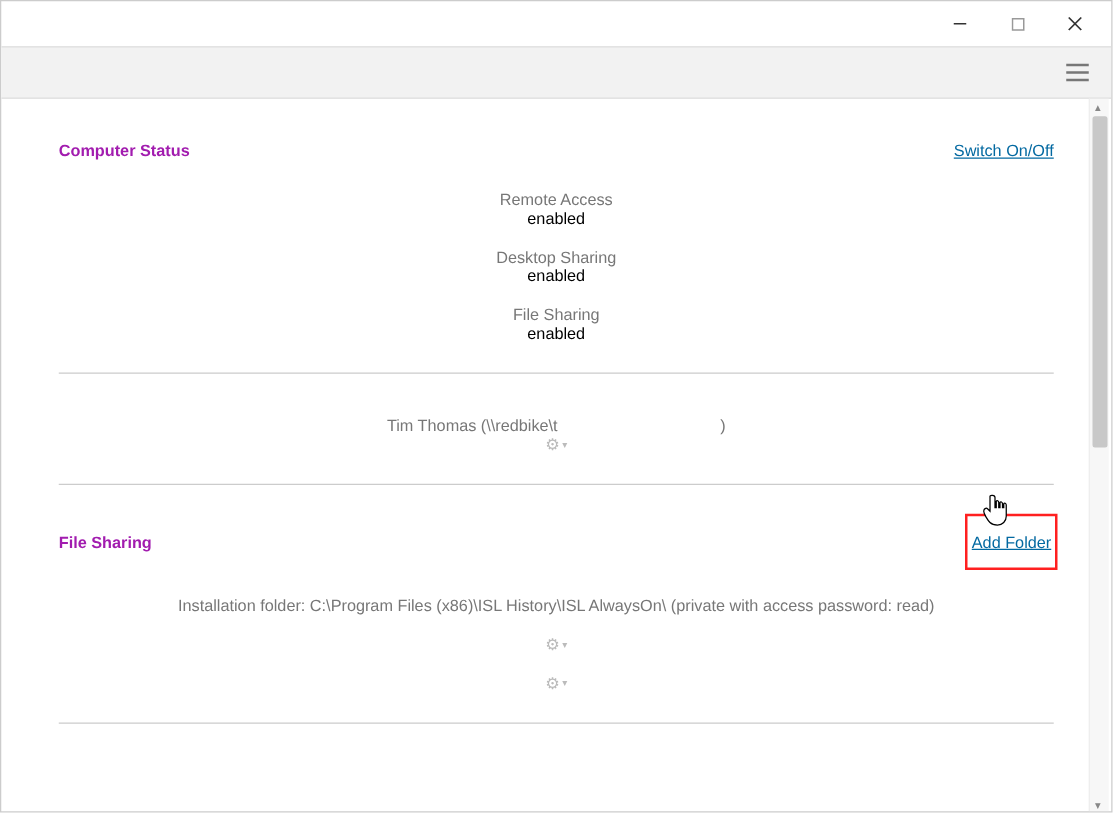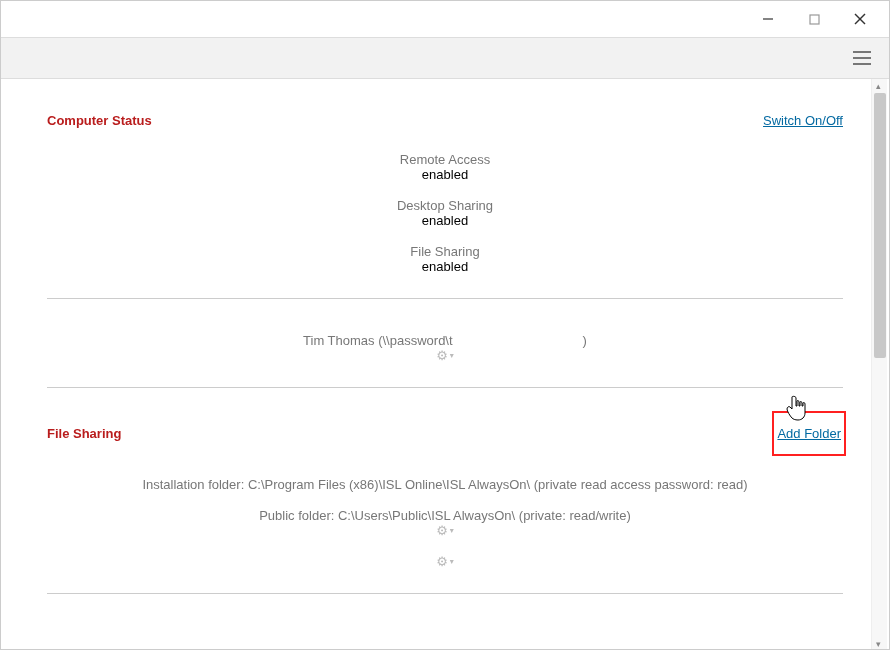--- a/index.html
+++ b/index.html
@@ -98,21 +98,21 @@
       margin-bottom: 26px;
     }
     .section-header {
       display: flex;
       justify-content: space-between;
       align-items: baseline;
       margin-bottom: 16px;
     }
     .section-title {
       font-weight: 600;
-      color: #b91c1c;
+      color: #a21caf;
       font-size: 13px;
     }
     .link {
       color: #0369a1;
       text-decoration: underline;
       font-size: 13px;
     }
     .link.highlighted {
       outline: 2px solid #ff2020;
       outline-offset: 1px;
@@ -190,39 +190,38 @@
         <span class="row-value">enabled</span>
       </div>
       <div class="row">
         <span class="row-label">File Sharing</span>
         <span class="row-value">enabled</span>
       </div>
     </div>
 
     <div class="section">
       <div class="row">
-        <span class="row-label" style="white-space:pre;">Tim Thomas (\\password\t                                    )</span>
+        <span class="row-label" style="white-space:pre;">Tim Thomas (\\redbike\t                                    )</span>
         <span class="gear">
           <span>⚙</span>
             <span class="gear-caret">▾</span>
         </span>
       </div>
     </div>
 
     <div class="section">
       <div class="section-header">
         <span class="section-title">File Sharing</span>
         <a class="link highlighted">Add Folder</a>
       </div>
       <div class="row">
-        <span class="row-label">Installation folder: C:\Program Files (x86)\ISL Online\ISL AlwaysOn\ (private read access password: read)</span>
+        <span class="row-label">Installation folder: C:\Program Files (x86)\ISL History\ISL AlwaysOn\ (private with access password: read)</span>
         <span></span>
       </div>
       <div class="row">
-        <span class="row-label">Public folder: C:\Users\Public\ISL AlwaysOn\ (private: read/write)</span>
         <span class="gear">
           <span>⚙</span>
             <span class="gear-caret">▾</span>
         </span>
       </div>
       <div class="row">
         <span class="gear">
           <span>⚙</span>
             <span class="gear-caret">▾</span>
         </span>

